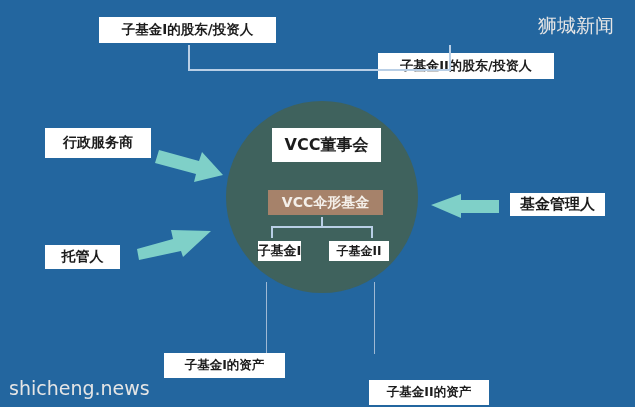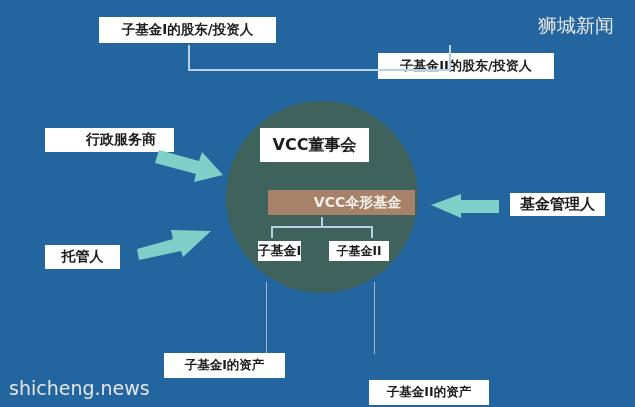--- a/index.html
+++ b/index.html
@@ -26,44 +26,44 @@
   </div>
 
   <div class="line" style="left:188px;top:45px;width:2px;height:26px;"></div>
   <div class="line" style="left:188px;top:69px;width:263px;height:2px;"></div>
   <div class="line" style="left:449px;top:45px;width:2px;height:26px;"></div>
 
   <div class="wm" style="left:538px;top:13px;font-size:19px;">狮城新闻</div>
 
   <div class="circle"></div>
 
-  <div class="box" style="left:260px;top:128px;width:109px;height:34px;font-size:16px;">
+  <div class="box" style="left:272px;top:128px;width:109px;height:34px;font-size:16px;">
     <span>VCC董事会</span>
   </div>
 
-  <div class="brown" style="left:268px;top:190px;width:115px;height:25px;font-size:14px;padding-left:32px;">
+  <div class="brown" style="left:268px;top:190px;width:115px;height:25px;font-size:14px;">
     <span>VCC伞形基金</span>
   </div>
 
   <div class="line" style="left:321px;top:217px;width:2px;height:10px;"></div>
   <div class="line" style="left:271px;top:226px;width:102px;height:2px;"></div>
   <div class="line" style="left:271px;top:226px;width:2px;height:12px;"></div>
   <div class="line" style="left:371px;top:226px;width:2px;height:12px;"></div>
 
   <div class="box" style="left:258px;top:241px;width:43px;height:20px;font-size:13px;">
     <span>子基金I</span>
   </div>
   <div class="box" style="left:329px;top:241px;width:60px;height:20px;font-size:12px;justify-content:center;">
     <span>子基金II</span>
   </div>
 
   <div class="thin" style="left:266px;top:282px;height:72px;"></div>
   <div class="thin" style="left:374px;top:282px;height:72px;"></div>
 
-  <div class="box" style="left:45px;top:128px;width:106px;height:24px;font-size:14px;padding-left:23px;">
+  <div class="box" style="left:45px;top:128px;width:106px;height:30px;font-size:14px;">
     <span>行政服务商</span>
   </div>
   <div class="box" style="left:45px;top:245px;width:75px;height:24px;font-size:14px;">
     <span>托管人</span>
   </div>
 
   <svg class="arrow" style="left:155px;top:150px;" width="70" height="35" viewBox="0 0 70 35">
     <polygon points="4,0 44,11 47,2 68,25 39,32 41,24 0,13" fill="#7fd0c8"></polygon>
   </svg>
   <svg class="arrow" style="left:135px;top:227px;" width="78" height="33" viewBox="0 0 78 33">

